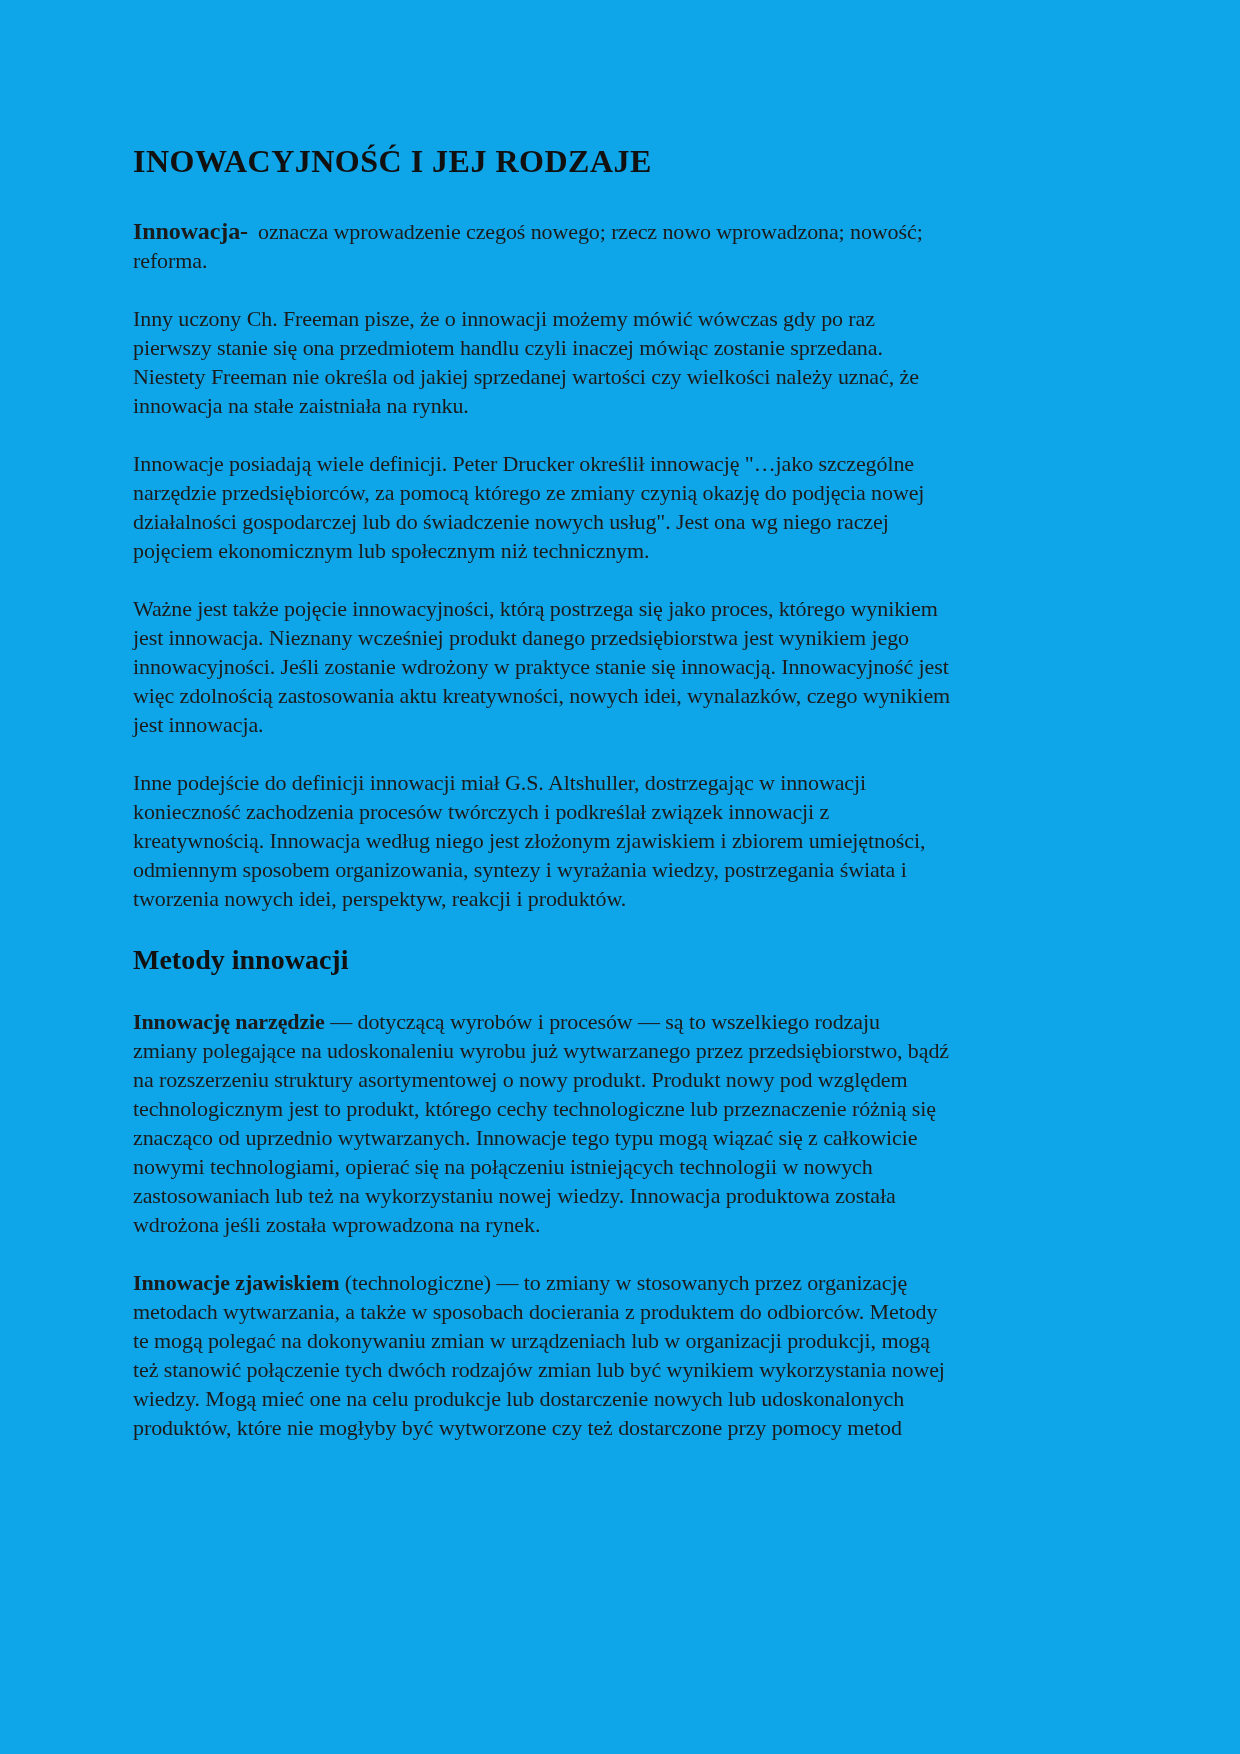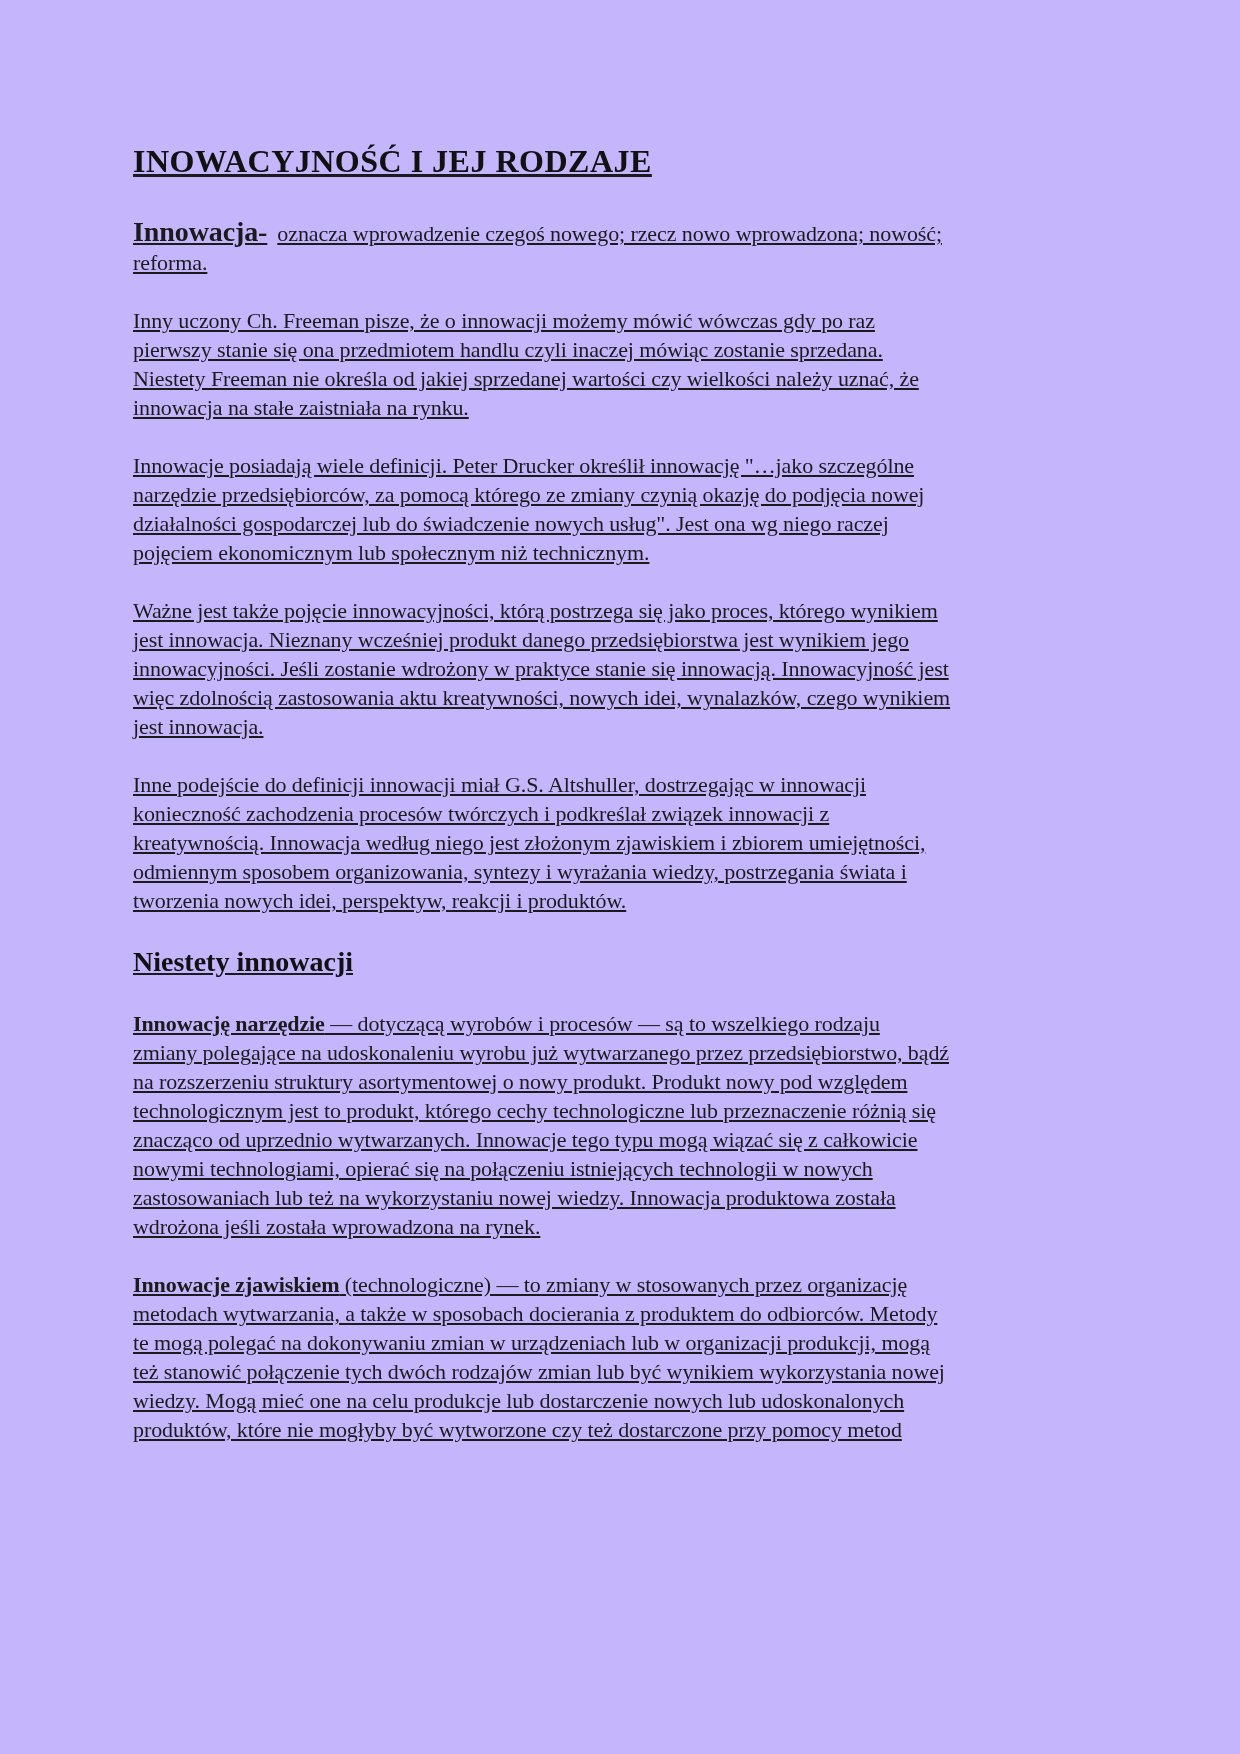--- a/index.html
+++ b/index.html
@@ -6,25 +6,24 @@
     margin: 0;
     padding: 0;
     background: #ffffff;
   }
   .page {
     position: relative;
     width: 1240px;
     height: 1754px;
     box-sizing: border-box;
     padding: 141px 130px 0 133px;
-    background: #c4b5fd;
+    background: #0ea5e9;
     color: #1b1b1b;
     font-family: "Liberation Serif", "DejaVu Serif", serif;
     overflow: hidden;
-    text-decoration: underline;
   }
   h1.doc-title {
     margin: 0 0 36px 0;
     font-size: 32px;
     line-height: 1.25;
     font-weight: bold;
     letter-spacing: 0.5px;
     color: #111111;
   }
   h2.section-heading {
@@ -39,21 +38,21 @@
     font-size: 22px;
     line-height: 29px;
     white-space: pre-line; 
     letter-spacing: -0.1px;
   }
   .term {
     font-weight: bold;
     white-space: normal;
   }
   .term-lg {
-    font-size: 28px;
+    font-size: 24px;
     margin-right: 10px;
   }
 </style>
 </head>
 <body>
 
 <div class="page">
 
   <h1 class="doc-title">INOWACYJNOŚĆ I JEJ RODZAJE</h1>
 
@@ -76,21 +75,21 @@
 innowacyjności. Jeśli zostanie wdrożony w praktyce stanie się innowacją. Innowacyjność jest
 więc zdolnością zastosowania aktu kreatywności, nowych idei, wynalazków, czego wynikiem
 jest innowacja.</p>
 
   <p class="para">Inne podejście do definicji innowacji miał G.S. Altshuller, dostrzegając w innowacji
 konieczność zachodzenia procesów twórczych i podkreślał związek innowacji z
 kreatywnością. Innowacja według niego jest złożonym zjawiskiem i zbiorem umiejętności,
 odmiennym sposobem organizowania, syntezy i wyrażania wiedzy, postrzegania świata i
 tworzenia nowych idei, perspektyw, reakcji i produktów.</p>
 
-  <h2 class="section-heading">Niestety innowacji</h2>
+  <h2 class="section-heading">Metody innowacji</h2>
 
   <p class="para"><b class="term">Innowację narzędzie</b><span> — dotyczącą wyrobów i procesów — są to wszelkiego rodzaju
 zmiany polegające na udoskonaleniu wyrobu już wytwarzanego przez przedsiębiorstwo, bądź
 na rozszerzeniu struktury asortymentowej o nowy produkt. Produkt nowy pod względem
 technologicznym jest to produkt, którego cechy technologiczne lub przeznaczenie różnią się
 znacząco od uprzednio wytwarzanych. Innowacje tego typu mogą wiązać się z całkowicie
 nowymi technologiami, opierać się na połączeniu istniejących technologii w nowych
 zastosowaniach lub też na wykorzystaniu nowej wiedzy. Innowacja produktowa została
 wdrożona jeśli została wprowadzona na rynek.</span></p>
 

